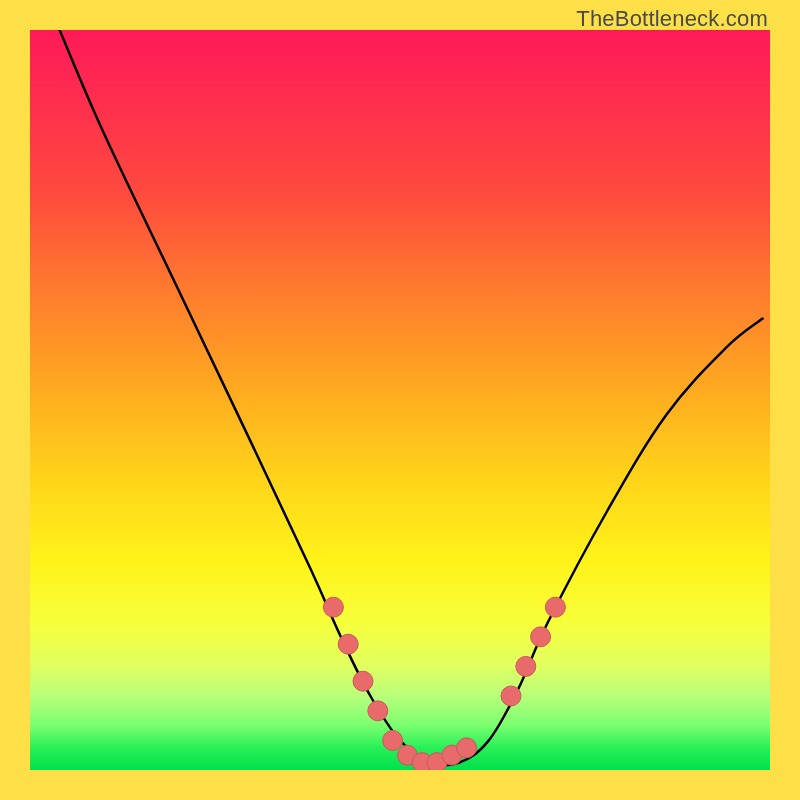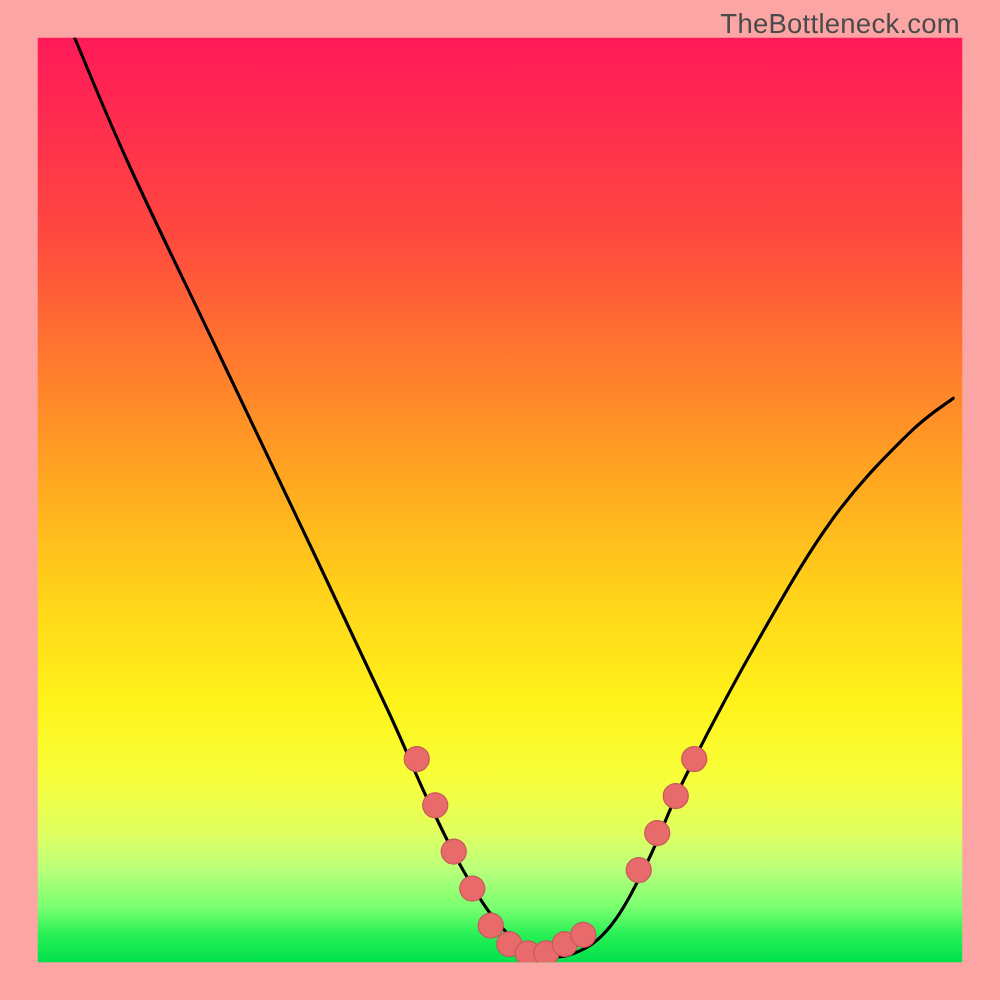--- a/index.html
+++ b/index.html
@@ -8,21 +8,21 @@
     width: 800px;
     height: 800px;
     overflow: hidden;
     background: #000;
     font-family: Arial, Helvetica, sans-serif;
   }
   .frame {
     position: absolute;
     top: 0; left: 0;
     width: 800px; height: 800px;
-    background: #fca5a5;
+    background: #fde047;
   }
   .plot-area {
     position: absolute;
     top: 30px;
     left: 30px;
     width: 740px;
     height: 740px;
     overflow: hidden;
   }
   .gradient-bg {

